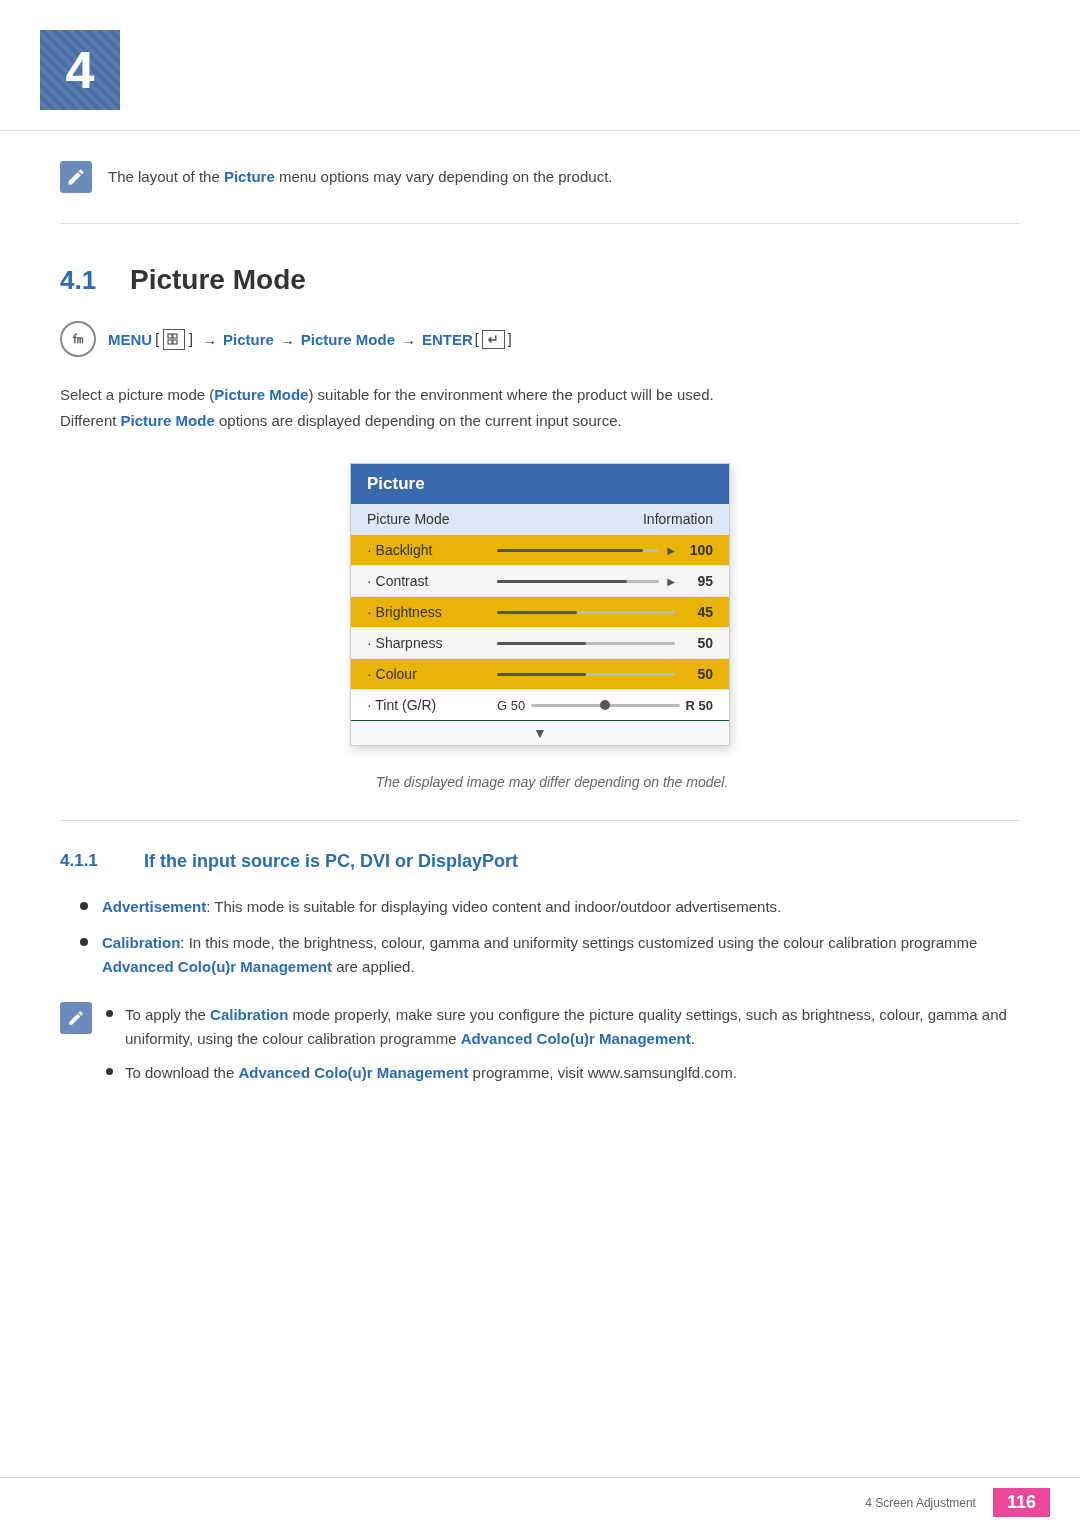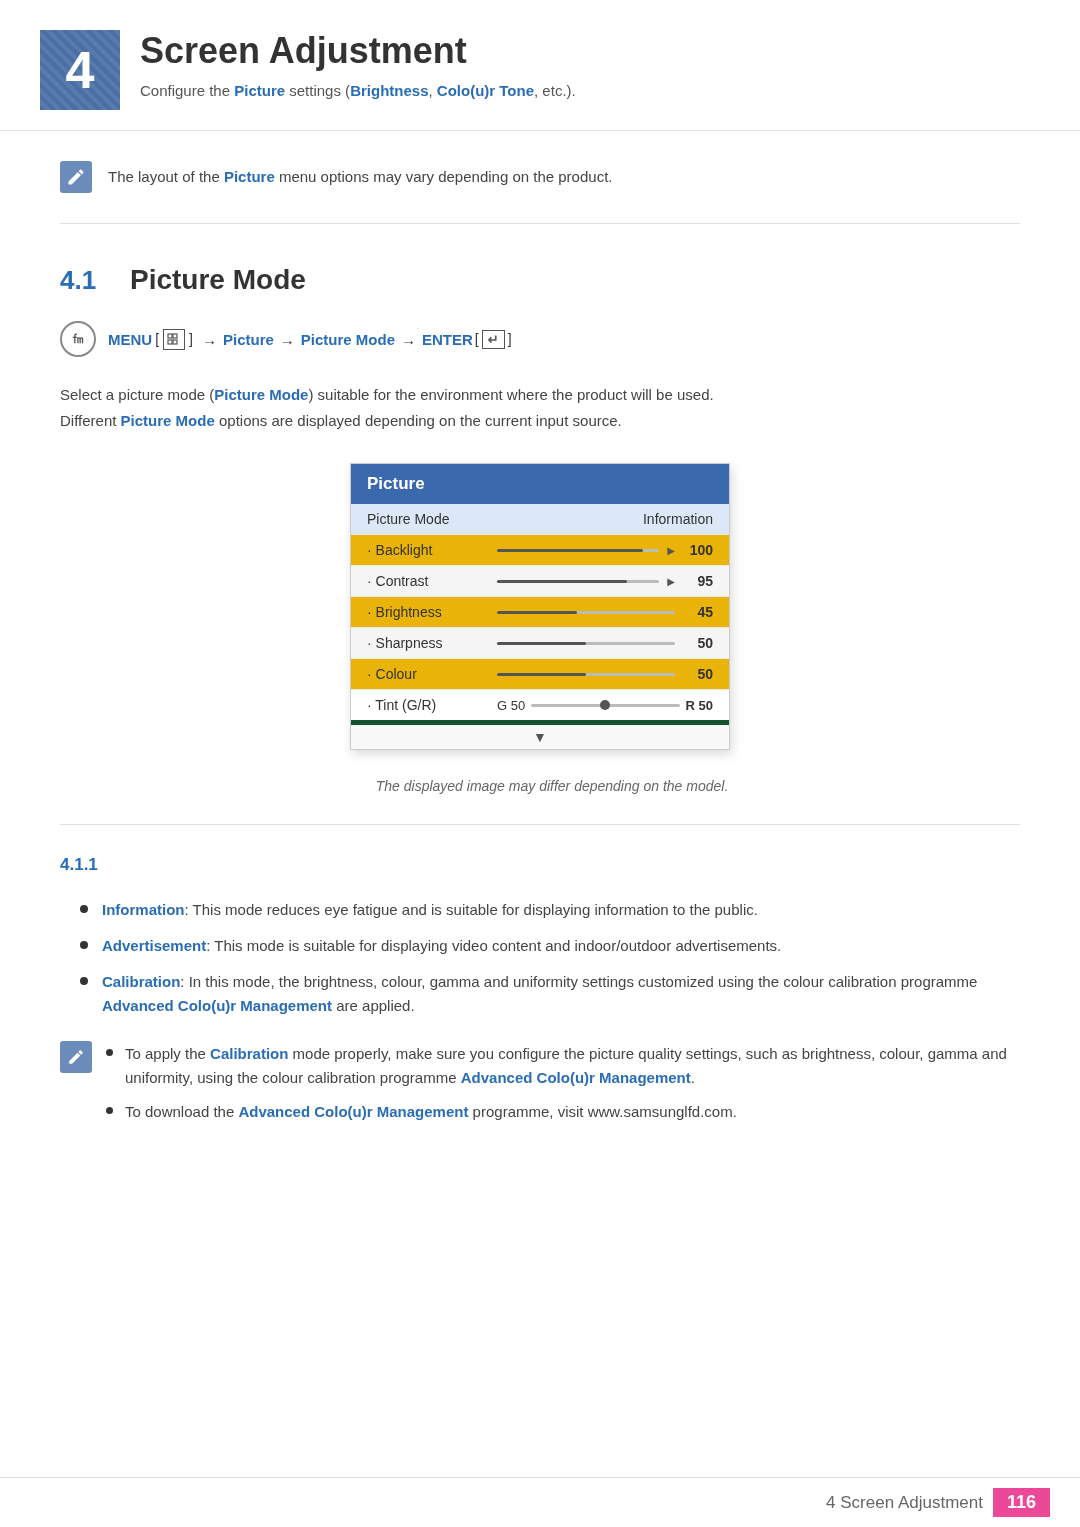--- a/index.html
+++ b/index.html
@@ -219,21 +219,21 @@
       font-size: 14px;
       color: #333;
       margin-left: auto;
       font-style: normal;
     }
     .tint-row {
       display: flex;
       align-items: center;
       padding: 7px 16px;
       background: #fff;
-      border-bottom: 5px solid #14532d;
+      border-bottom: 1px solid #14532d;
     }
     .tint-label { font-size: 14px; color: #333; width: 130px; }
     .tint-values {
       display: flex;
       align-items: center;
       gap: 6px;
       flex: 1;
       justify-content: flex-end;
     }
     .tint-g { font-size: 13px; color: #333; }
@@ -363,23 +363,23 @@
       left: 0;
       right: 0;
       display: flex;
       align-items: center;
       justify-content: flex-end;
       padding: 10px 30px;
       border-top: 1px solid #ddd;
       background: #fff;
     }
     .footer-chapter {
-      font-size: 17px;
+      font-size: 12px;
       color: #666;
-      margin-right: 10px;
+      margin-right: 17px;
     }
     .footer-page-box {
       background: #ec4899;
       color: white;
       font-size: 18px;
       font-weight: bold;
       padding: 4px 14px;
     }
 
     
@@ -388,26 +388,20 @@
       background: #e0e0e0;
       margin: 10px 60px;
     }
   </style>
 </head>
 <body>
 
 <div class="header-section">
   <div class="chapter-number-box">
     <span>4</span>
-  </div>
-  <div class="header-text-block">
-    <div class="header-title">Screen Adjustment</div>
-    <div class="header-subtitle">
-      <span>Configure the </span><span class="highlight-blue">Picture</span><span> settings (</span><span class="highlight-blue">Brightness</span><span>, </span><span class="highlight-blue">Colo(u)r Tone</span><span>, etc.).</span>
-    </div>
   </div>
 </div>
 
 <div class="note-box">
   <div class="note-icon">
     <svg viewBox="0 0 24 24">
       <path d="M3 17.25V21h3.75L17.81 9.94l-3.75-3.75L3 17.25zM20.71 7.04a1 1 0 0 0 0-1.41l-2.34-2.34a1 1 0 0 0-1.41 0l-1.83 1.83 3.75 3.75 1.83-1.83z"></path>
     </svg>
   </div>
   <div class="note-text">
@@ -529,30 +523,25 @@
     <div class="arrow-down">▼</div>
   </div>
 </div>
 
 <div class="caption-text">The displayed image may differ depending on the model.</div>
 
 <div class="divider"></div>
 
 <div class="subsection-heading">
   <span class="subsection-number">4.1.1</span>
+  <span class="subsection-title">If the input source is PC, DVI or DisplayPort</span>
 </div>
 
 <div class="bullet-list">
 
-  <div class="bullet-item">
-    <div class="bullet-dot"></div>
-    <div class="bullet-text">
-      <span class="highlight-blue">Information</span><span>: This mode reduces eye fatigue and is suitable for displaying information to the public.</span>
-    </div>
-  </div>
 
   <div class="bullet-item">
     <div class="bullet-dot"></div>
     <div class="bullet-text">
       <span class="highlight-blue">Advertisement</span><span>: This mode is suitable for displaying video content and indoor/outdoor advertisements.</span>
     </div>
   </div>
 
   <div class="bullet-item">
     <div class="bullet-dot"></div>

